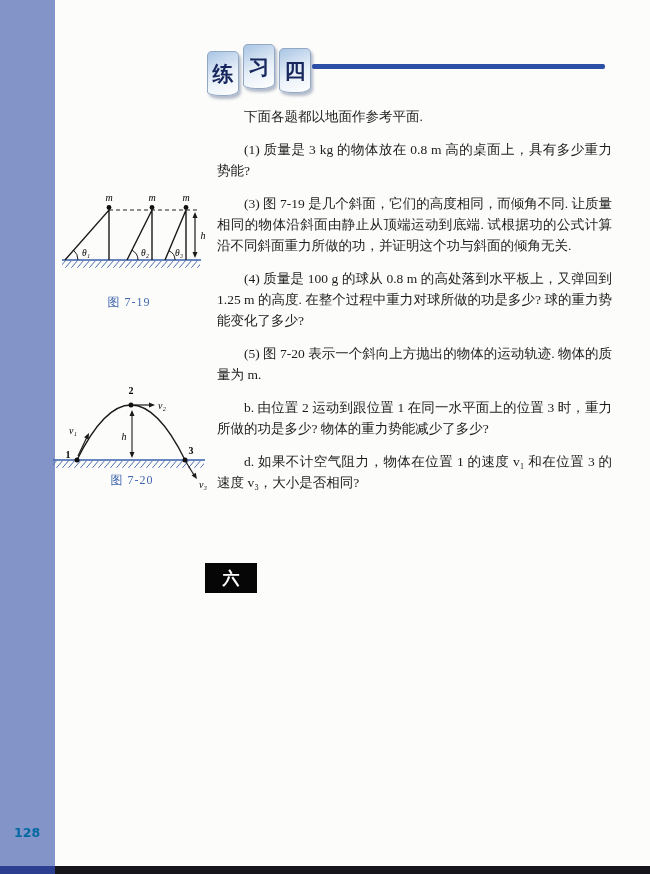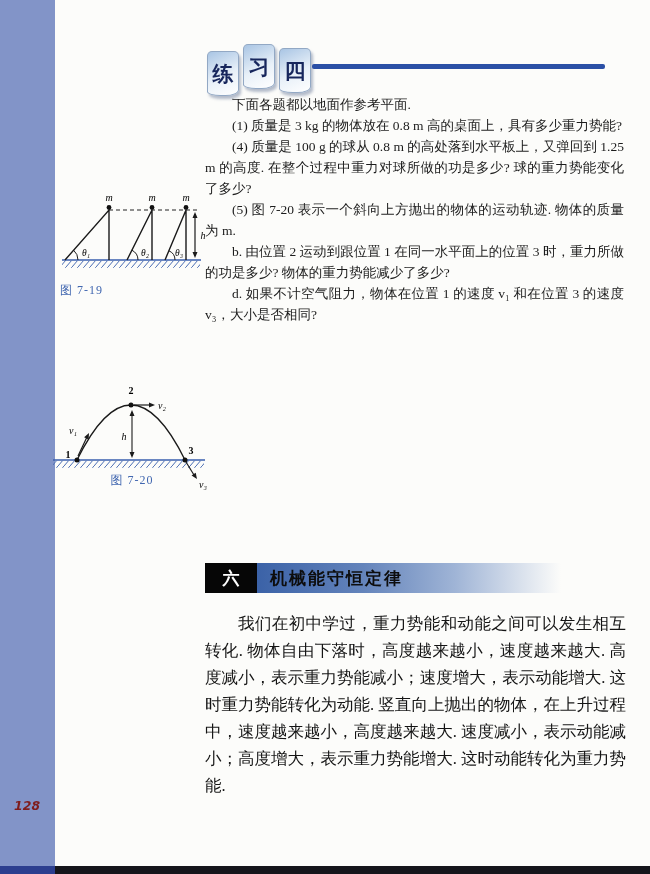--- a/index.html
+++ b/index.html
@@ -1,46 +1,46 @@
 <!DOCTYPE html>
 <html><head>
 <meta charset="utf-8">
 <style>
   html,body{margin:0;padding:0;background:#e8e8e8;}
   .canvas{position:relative;width:650px;height:874px;background:#fcfcfa;overflow:hidden;
           font-family:"Liberation Serif","DejaVu Serif",serif;}
   
   .band{position:absolute;left:0;top:0;width:55px;height:866px;background:#8294c8;}
-  .pagenum{position:absolute;left:14px;top:798px;color:#7f1d1d;
-           font-family:"DejaVu Sans","Liberation Sans",sans-serif;font-size:12.5px;font-weight:bold;font-style:italic;}
+  .pagenum{position:absolute;left:14px;top:825px;color:#0369a1;
+           font-family:"DejaVu Sans","Liberation Sans",sans-serif;font-size:12.5px;font-weight:bold;}
   .bottom-strip{position:absolute;left:0;top:866px;width:650px;height:8px;background:#15151b;}
   .bottom-strip-left{position:absolute;left:0;top:866px;width:55px;height:8px;background:#2c3e8f;}
 
   
   .ex-header{position:absolute;left:207px;top:44px;display:flex;gap:4px;}
   .tile{width:30px;height:43px;
         background:linear-gradient(155deg,#a9c5e4 0%,#e8f0f8 55%,#ffffff 100%);
         border:1px solid #92a8c4;border-radius:5px 5px 42% 42%/5px 5px 14% 10%;
         box-shadow:2px 3px 3px rgba(70,90,130,.40);
         display:flex;align-items:center;justify-content:center;
         font-size:21px;font-weight:bold;color:#17265c;}
   .tile:nth-child(1){margin-top:7px;}
   .tile:nth-child(2){margin-top:0;}
   .tile:nth-child(3){margin-top:4px;}
   .header-rule{position:absolute;left:312px;top:64px;width:293px;height:5px;
                background:#2b50a6;border-radius:2px;}
 
   
   .textcol{position:absolute;left:205px;top:94px;width:419px;
            font-size:13.5px;line-height:21px;color:#1c1c1c;text-align:justify;}
-  .textcol p{margin:0;text-indent:2em;}
+  .textcol p{margin:12px;text-indent:2em;}
 
   
   .fig19{position:absolute;left:60px;top:190px;}
-  .fig19-caption{position:absolute;left:60px;top:282px;width:138px;
+  .fig19-caption{position:absolute;left:60px;top:294px;width:138px;text-align:center;
                  color:#4167b0;font-size:12px;letter-spacing:1px;}
   .fig20{position:absolute;left:52px;top:382px;}
   .fig20-caption{position:absolute;left:52px;top:472px;width:160px;text-align:center;
                  color:#4167b0;font-size:12px;letter-spacing:1px;}
 
   
   .sec-header{position:absolute;left:205px;top:563px;width:356px;height:30px;display:flex;}
   .sec-num{width:52px;background:#060606;color:#ffffff;display:flex;align-items:center;
            justify-content:center;font-size:17px;font-weight:bold;}
   .sec-bar{flex:1;display:flex;align-items:center;padding-left:13px;
@@ -72,20 +72,21 @@
       </span>
     <span class="tile">
         <span>四</span>
       </span>
   </div>
   <div class="header-rule"></div>
 
   <div class="textcol">
     <p>下面各题都以地面作参考平面.</p>
     <p>(1) 质量是 3 kg 的物体放在 0.8 m 高的桌面上，具有多少重力势能?</p>
+    <p>(3) 图 7-19 是几个斜面，它们的高度相同，而倾角不同. 让质量相同的物体沿斜面由静止从顶端运动到底端. 试根据功的公式计算沿不同斜面重力所做的功，并证明这个功与斜面的倾角无关.</p>
     <p>(4) 质量是 100 g 的球从 0.8 m 的高处落到水平板上，又弹回到 1.25 m 的高度. 在整个过程中重力对球所做的功是多少? 球的重力势能变化了多少?</p>
     <p>(5) 图 7-20 表示一个斜向上方抛出的物体的运动轨迹. 物体的质量为 m.</p>
     <p>b. 由位置 2 运动到跟位置 1 在同一水平面上的位置 3 时，重力所做的功是多少? 物体的重力势能减少了多少?</p>
     <p>d. 如果不计空气阻力，物体在位置 1 的速度 v₁ 和在位置 3 的速度 v₃，大小是否相同?</p>
   </div>
 
   <div class="fig19">
     <svg width="150" height="82" viewBox="0 0 150 82">
       <defs>
         <pattern id="hatch19" width="6" height="7" patternUnits="userSpaceOnUse">
@@ -160,22 +161,16 @@
 
       <line x1="134" y1="80" x2="142" y2="93" stroke="#1a1a1a" stroke-width="1.2"></line>
       <polygon points="0,0 -6,2.5 -6,-2.5" transform="translate(145,97) rotate(56)" fill="#1a1a1a"></polygon>
       <text x="151" y="106" text-anchor="middle" font-size="10" font-style="italic">v₃</text>
     </svg>
   </div>
   <div class="fig20-caption">图 7-20</div>
 
   <div class="sec-header">
     <div class="sec-num">六</div>
-    <div class="sec-bar">
-      <span class="sec-title">机械能守恒定律</span>
-    </div>
   </div>
 
-  <div class="sec-para">
-    <p>我们在初中学过，重力势能和动能之间可以发生相互转化. 物体自由下落时，高度越来越小，速度越来越大. 高度减小，表示重力势能减小；速度增大，表示动能增大. 这时重力势能转化为动能. 竖直向上抛出的物体，在上升过程中，速度越来越小，高度越来越大. 速度减小，表示动能减小；高度增大，表示重力势能增大. 这时动能转化为重力势能.</p>
-  </div>
 
 </div>
 
 </body></html>

